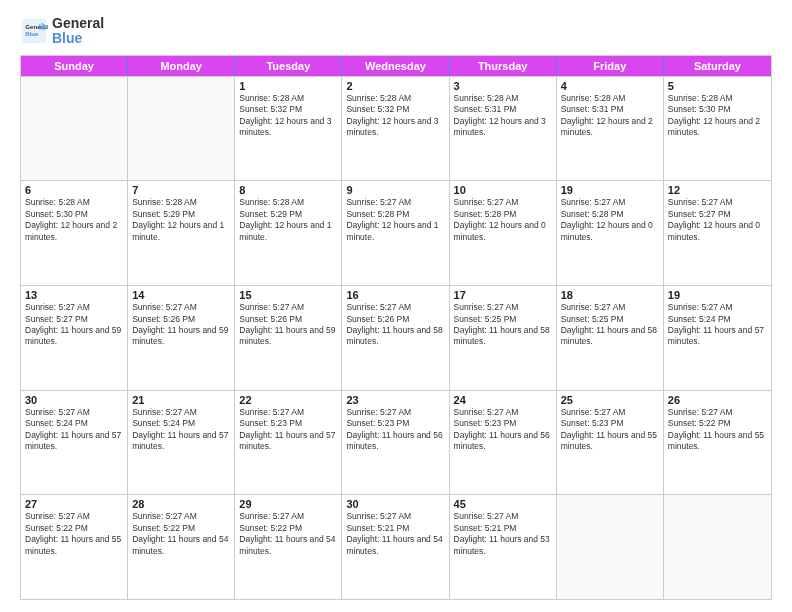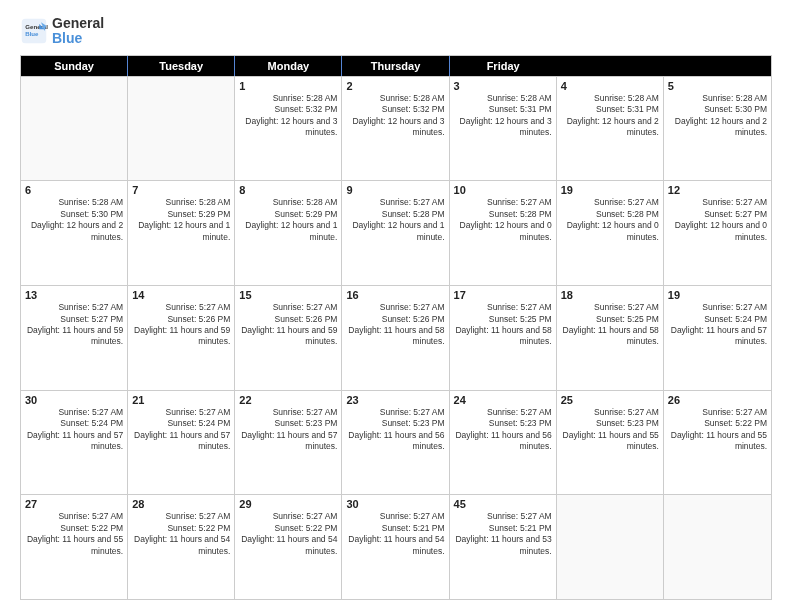--- a/index.html
+++ b/index.html
@@ -56,21 +56,21 @@
     }
     .calendar {
       flex: 1;
       display: flex;
       flex-direction: column;
       border: 1px solid #ccc;
     }
     .cal-header {
       display: grid;
       grid-template-columns: repeat(7, 1fr);
-      background: #000000;
+      background: #d946ef;
     }
     .cal-header-cell {
       color: #fff;
       font-size: 11px;
       font-weight: bold;
       text-align: center;
       padding: 4px 2px;
       border-right: 1px solid #5585d4;
     }
     .cal-header-cell:last-child {
@@ -106,21 +106,20 @@
       font-size: 11px;
       font-weight: bold;
       color: #222;
       display: block;
       margin-bottom: 1px;
     }
     .cell-text {
       font-size: 8.5px;
       color: #333;
       line-height: 1.35;
-      text-align: right;
     }
   </style>
 </head>
 <body>
 
 <div class="page">
   <div class="header">
     <div class="logo">
       <svg class="logo-icon" viewBox="0 0 32 32">
         <rect x="2" y="2" width="28" height="28" rx="4" fill="#e8f0fa"></rect>
@@ -138,24 +137,26 @@
     </div>
     <div class="title-block">
       <div class="month-title"></div>
       <div class="location"></div>
     </div>
   </div>
 
   <div class="calendar">
     <div class="cal-header">
     <div class="cal-header-cell">Sunday</div>
+        <div class="cal-header-cell">Monday</div>
         <div class="cal-header-cell">Tuesday</div>
-        <div class="cal-header-cell">Monday</div>
+        <div class="cal-header-cell">Wednesday</div>
         <div class="cal-header-cell">Thursday</div>
         <div class="cal-header-cell">Friday</div>
+        <div class="cal-header-cell">Saturday</div>
       </div>
     <div class="cal-body">
     <div class="cal-row">
           <div class="cal-cell empty"></div>
           <div class="cal-cell empty"></div>
           <div class="cal-cell">
             <span class="day-num">1</span>
             <div class="cell-text" style="white-space: pre-line;">Sunrise: 5:28 AM
 Sunset: 5:32 PM
 Daylight: 12 hours and 3 minutes.</div>

